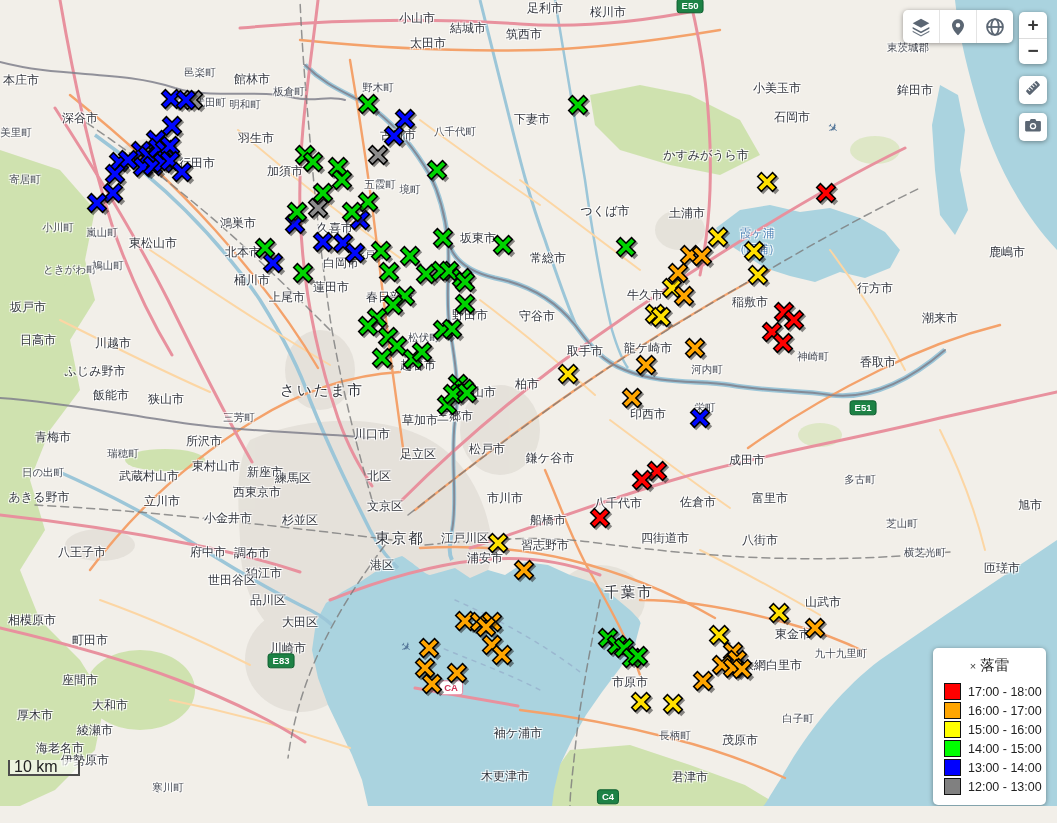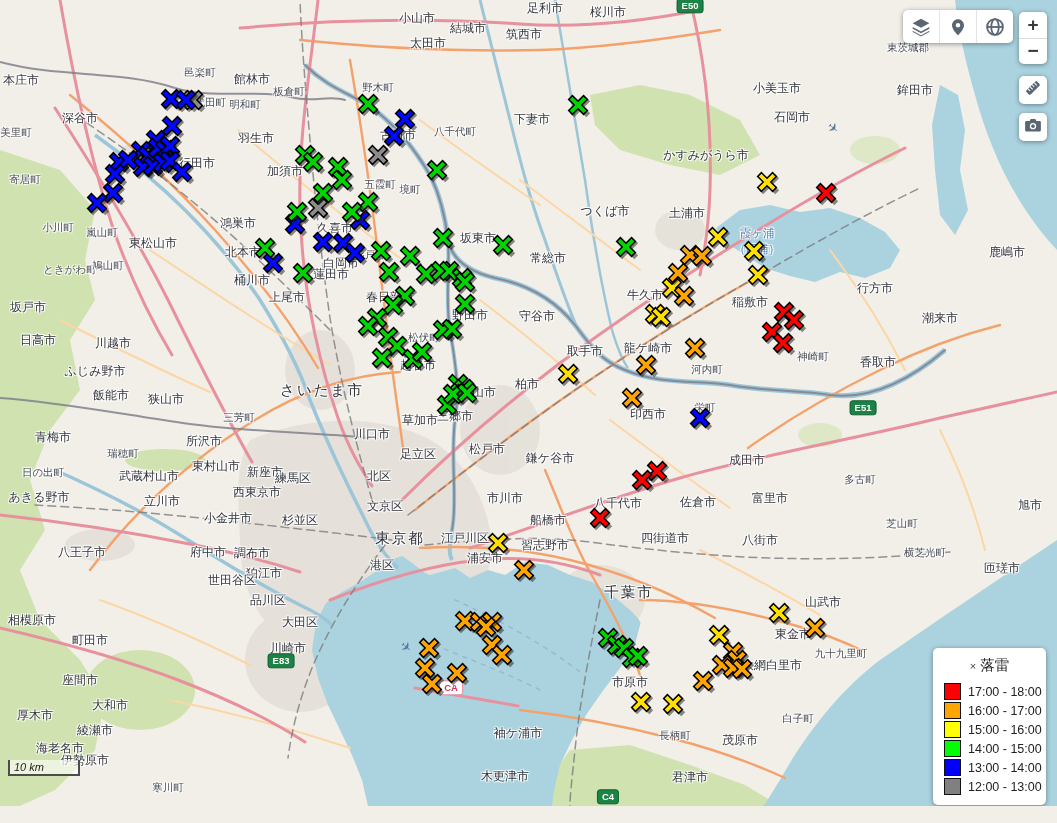--- a/index.html
+++ b/index.html
@@ -32,21 +32,21 @@
   #camera-btn{top:113px;}
   
   #legend{left:933px;top:648px;width:113px;padding:8px 0 9px 0;border-radius:5px;background:#fff;}
   #legend-title{text-align:center;font-size:14.5px;color:#222;margin-bottom:7px;}
   #legend-title .x{font-size:11px;color:#444;margin-right:4px;}
   .legend-row{display:flex;align-items:center;height:19px;padding-left:11px;}
   .swatch{width:15px;height:15px;border:1px solid #111;margin-right:7px;flex:none;}
   .legend-lbl{font-size:12.5px;color:#222;white-space:nowrap;}
   
   #scalebar{position:absolute;left:8px;top:760px;width:72px;height:16px;background:rgba(255,255,255,.6);
-      border:2px solid #4c4c4c;border-top:none;font-size:11px;color:#222;padding:1px 4px;box-sizing:border-box;line-height:12px;font-style:italic;}
+      border:2px solid #4c4c4c;border-top:none;font-size:16px;color:#222;padding:1px 4px;box-sizing:border-box;line-height:12px;}
   #attribution{position:absolute;left:0;top:783px;background:rgba(255,255,255,.75);padding:2px 6px;font-size:12.5px;color:#333;}
   #attribution a{color:#0078a8;text-decoration:none;cursor:pointer;}
   #attribution .sep{color:#333;margin:0 3px;}
   #footer{position:absolute;left:0;top:806px;width:1057px;height:17px;background:#c9d6e1;
       display:flex;align-items:center;justify-content:flex-end;padding-right:10px;box-sizing:border-box;
       font-size:11px;color:#6e7b85;}
 </style>
 </head>
 <body>
 
@@ -169,21 +169,21 @@
         <span class="lbl s2" style="left: 80px; top: 118px;">深谷市</span>
         <span class="lbl s1" style="left: 16px; top: 133px;">美里町</span>
         <span class="lbl s1" style="left: 25px; top: 180px;">寄居町</span>
         <span class="lbl s2" style="left: 256px; top: 138px;">羽生市</span>
         <span class="lbl s2" style="left: 285px; top: 171px;">加須市</span>
         <span class="lbl s2" style="left: 197px; top: 163px;">行田市</span>
         <span class="lbl s2" style="left: 238px; top: 223px;">鴻巣市</span>
         <span class="lbl s2" style="left: 243px; top: 252px;">北本市</span>
         <span class="lbl s2" style="left: 252px; top: 280px;">桶川市</span>
         <span class="lbl s2" style="left: 287px; top: 297px;">上尾市</span>
-        <span class="lbl s2" style="left: 331px; top: 274px;">蓮田市</span>
+        <span class="lbl s2" style="left: 331px; top: 287px;">蓮田市</span>
         <span class="lbl s2" style="left: 341px; top: 263px;">白岡市</span>
         <span class="lbl s2" style="left: 335px; top: 228px;">久喜市</span>
         <span class="lbl s2" style="left: 398px; top: 135px;">古河市</span>
         <span class="lbl s1" style="left: 378px; top: 88px;">野木町</span>
         <span class="lbl s1" style="left: 455px; top: 132px;">八千代町</span>
         <span class="lbl s2" style="left: 532px; top: 119px;">下妻市</span>
         <span class="lbl s1" style="left: 380px; top: 185px;">五霞町</span>
         <span class="lbl s1" style="left: 410px; top: 190px;">境町</span>
         <span class="lbl s2" style="left: 478px; top: 238px;">坂東市</span>
         <span class="lbl s2" style="left: 548px; top: 258px;">常総市</span>

